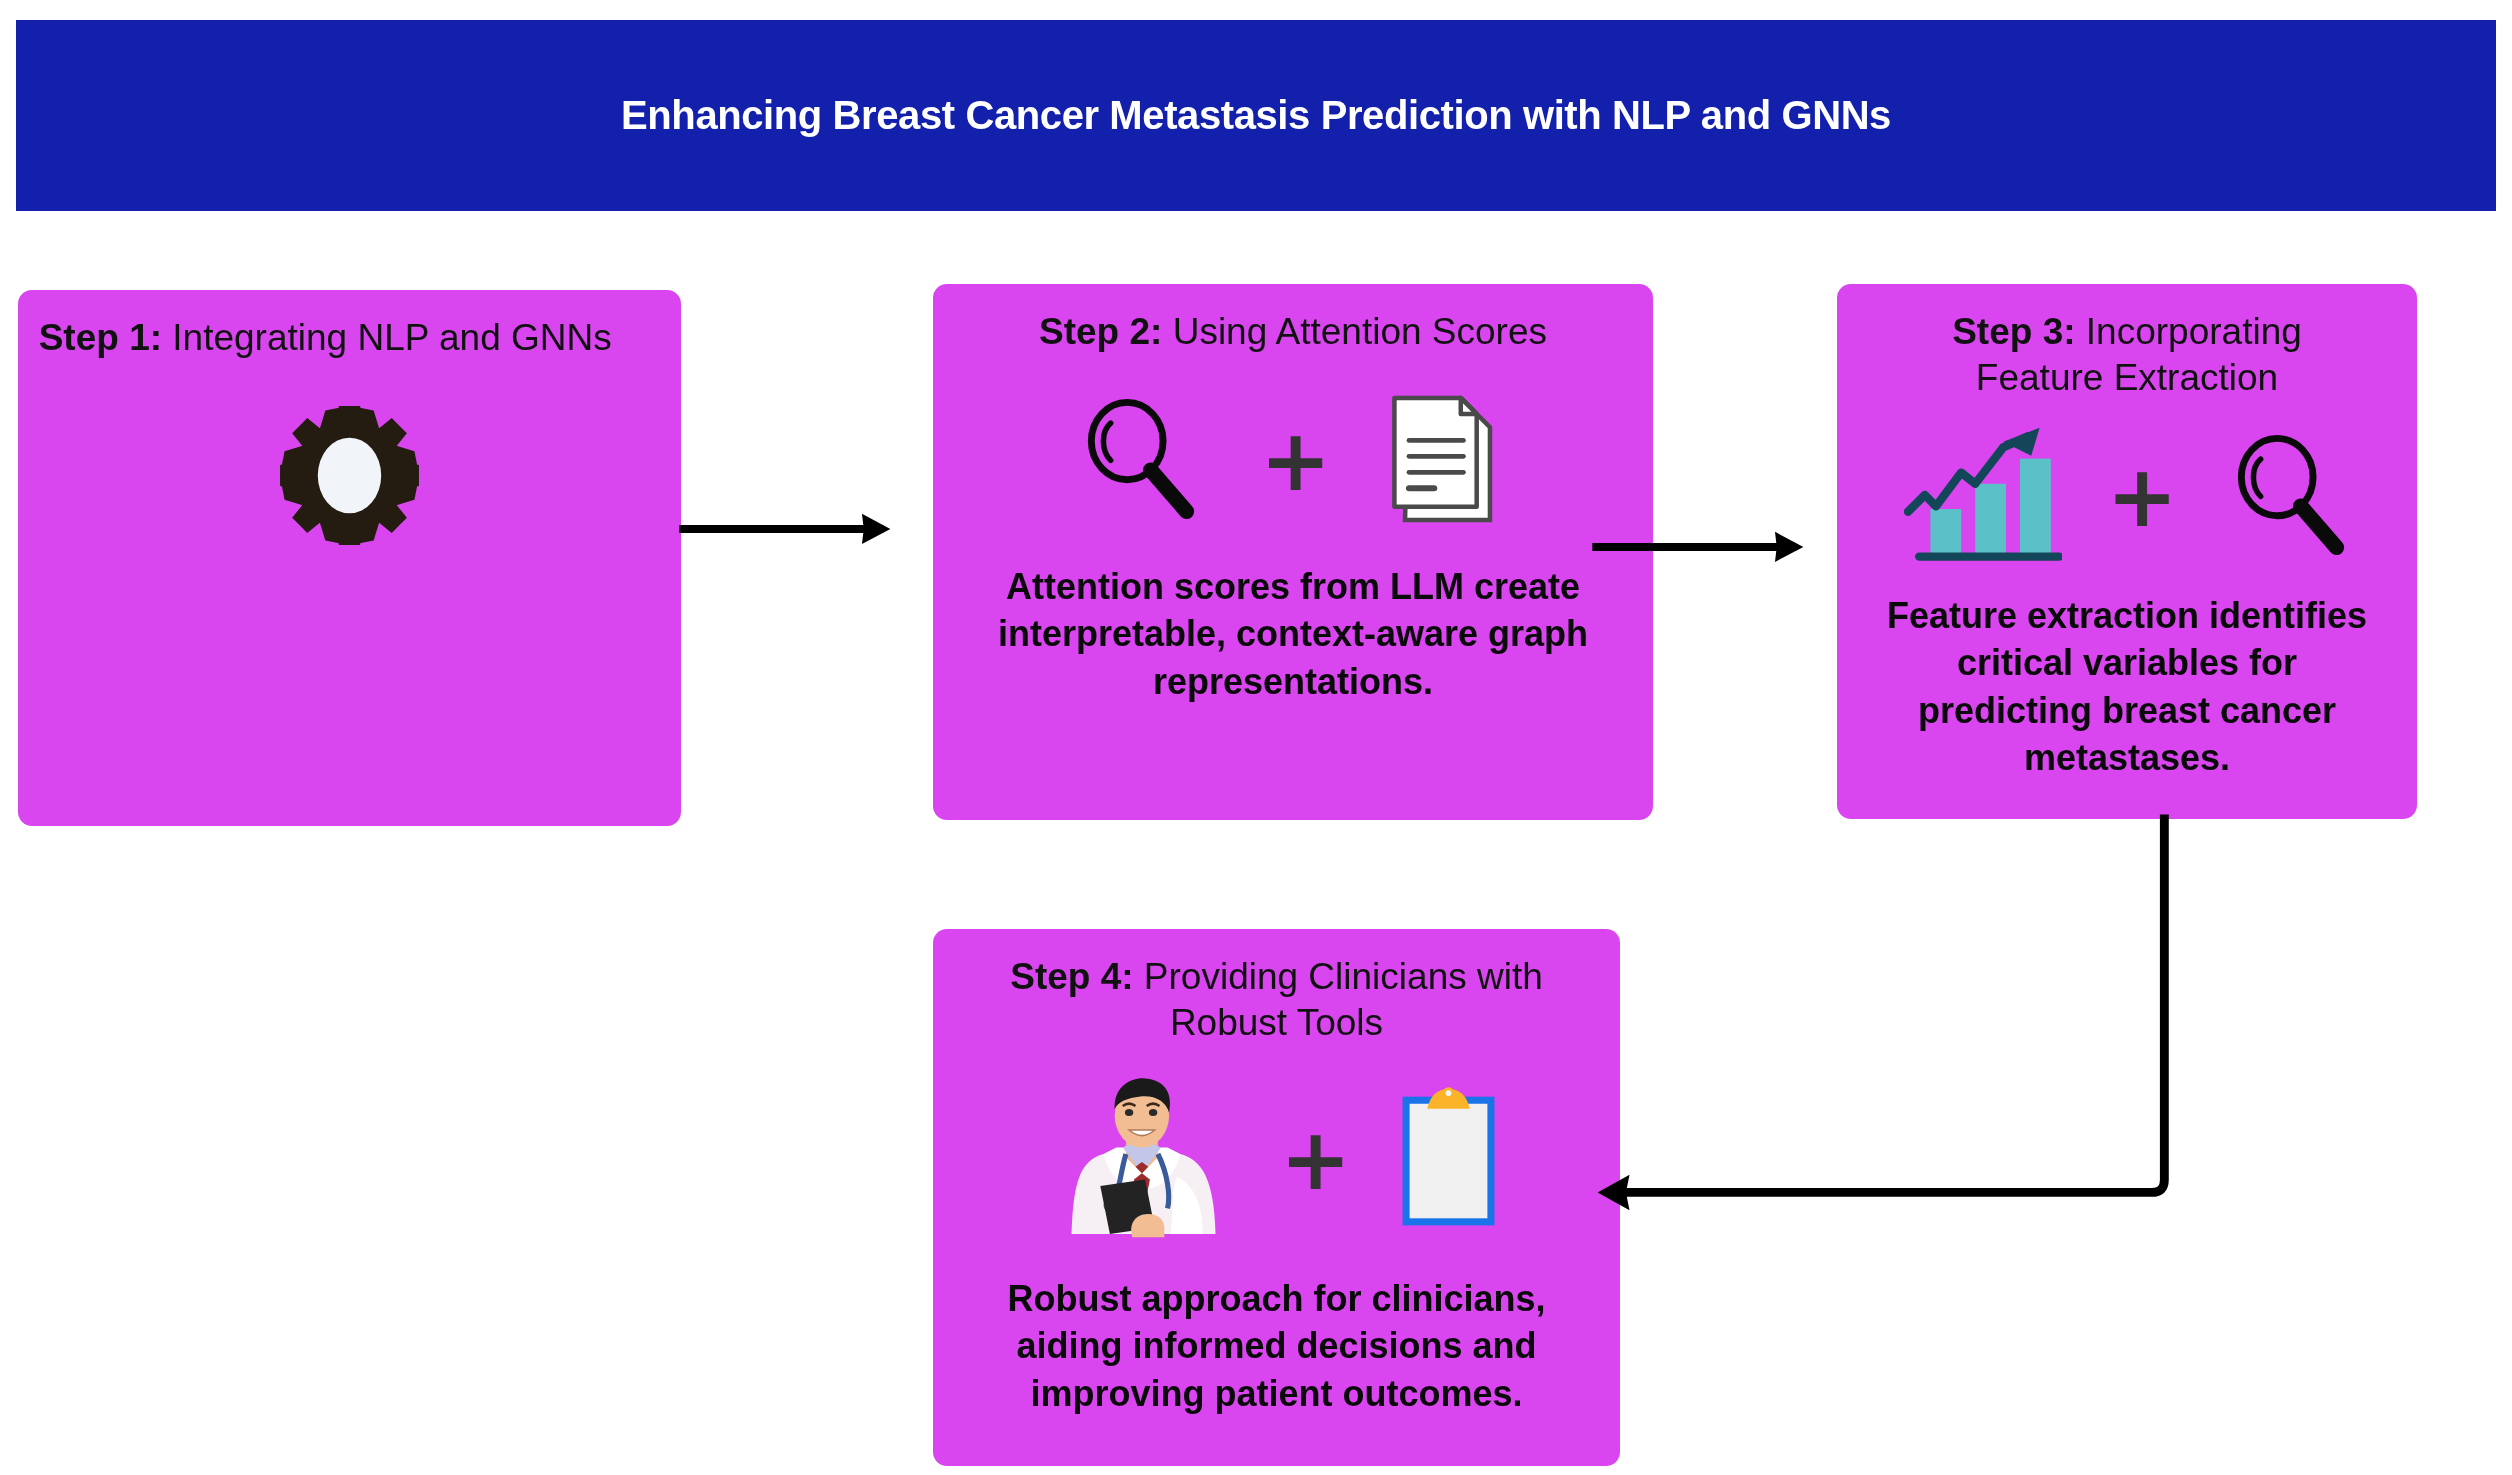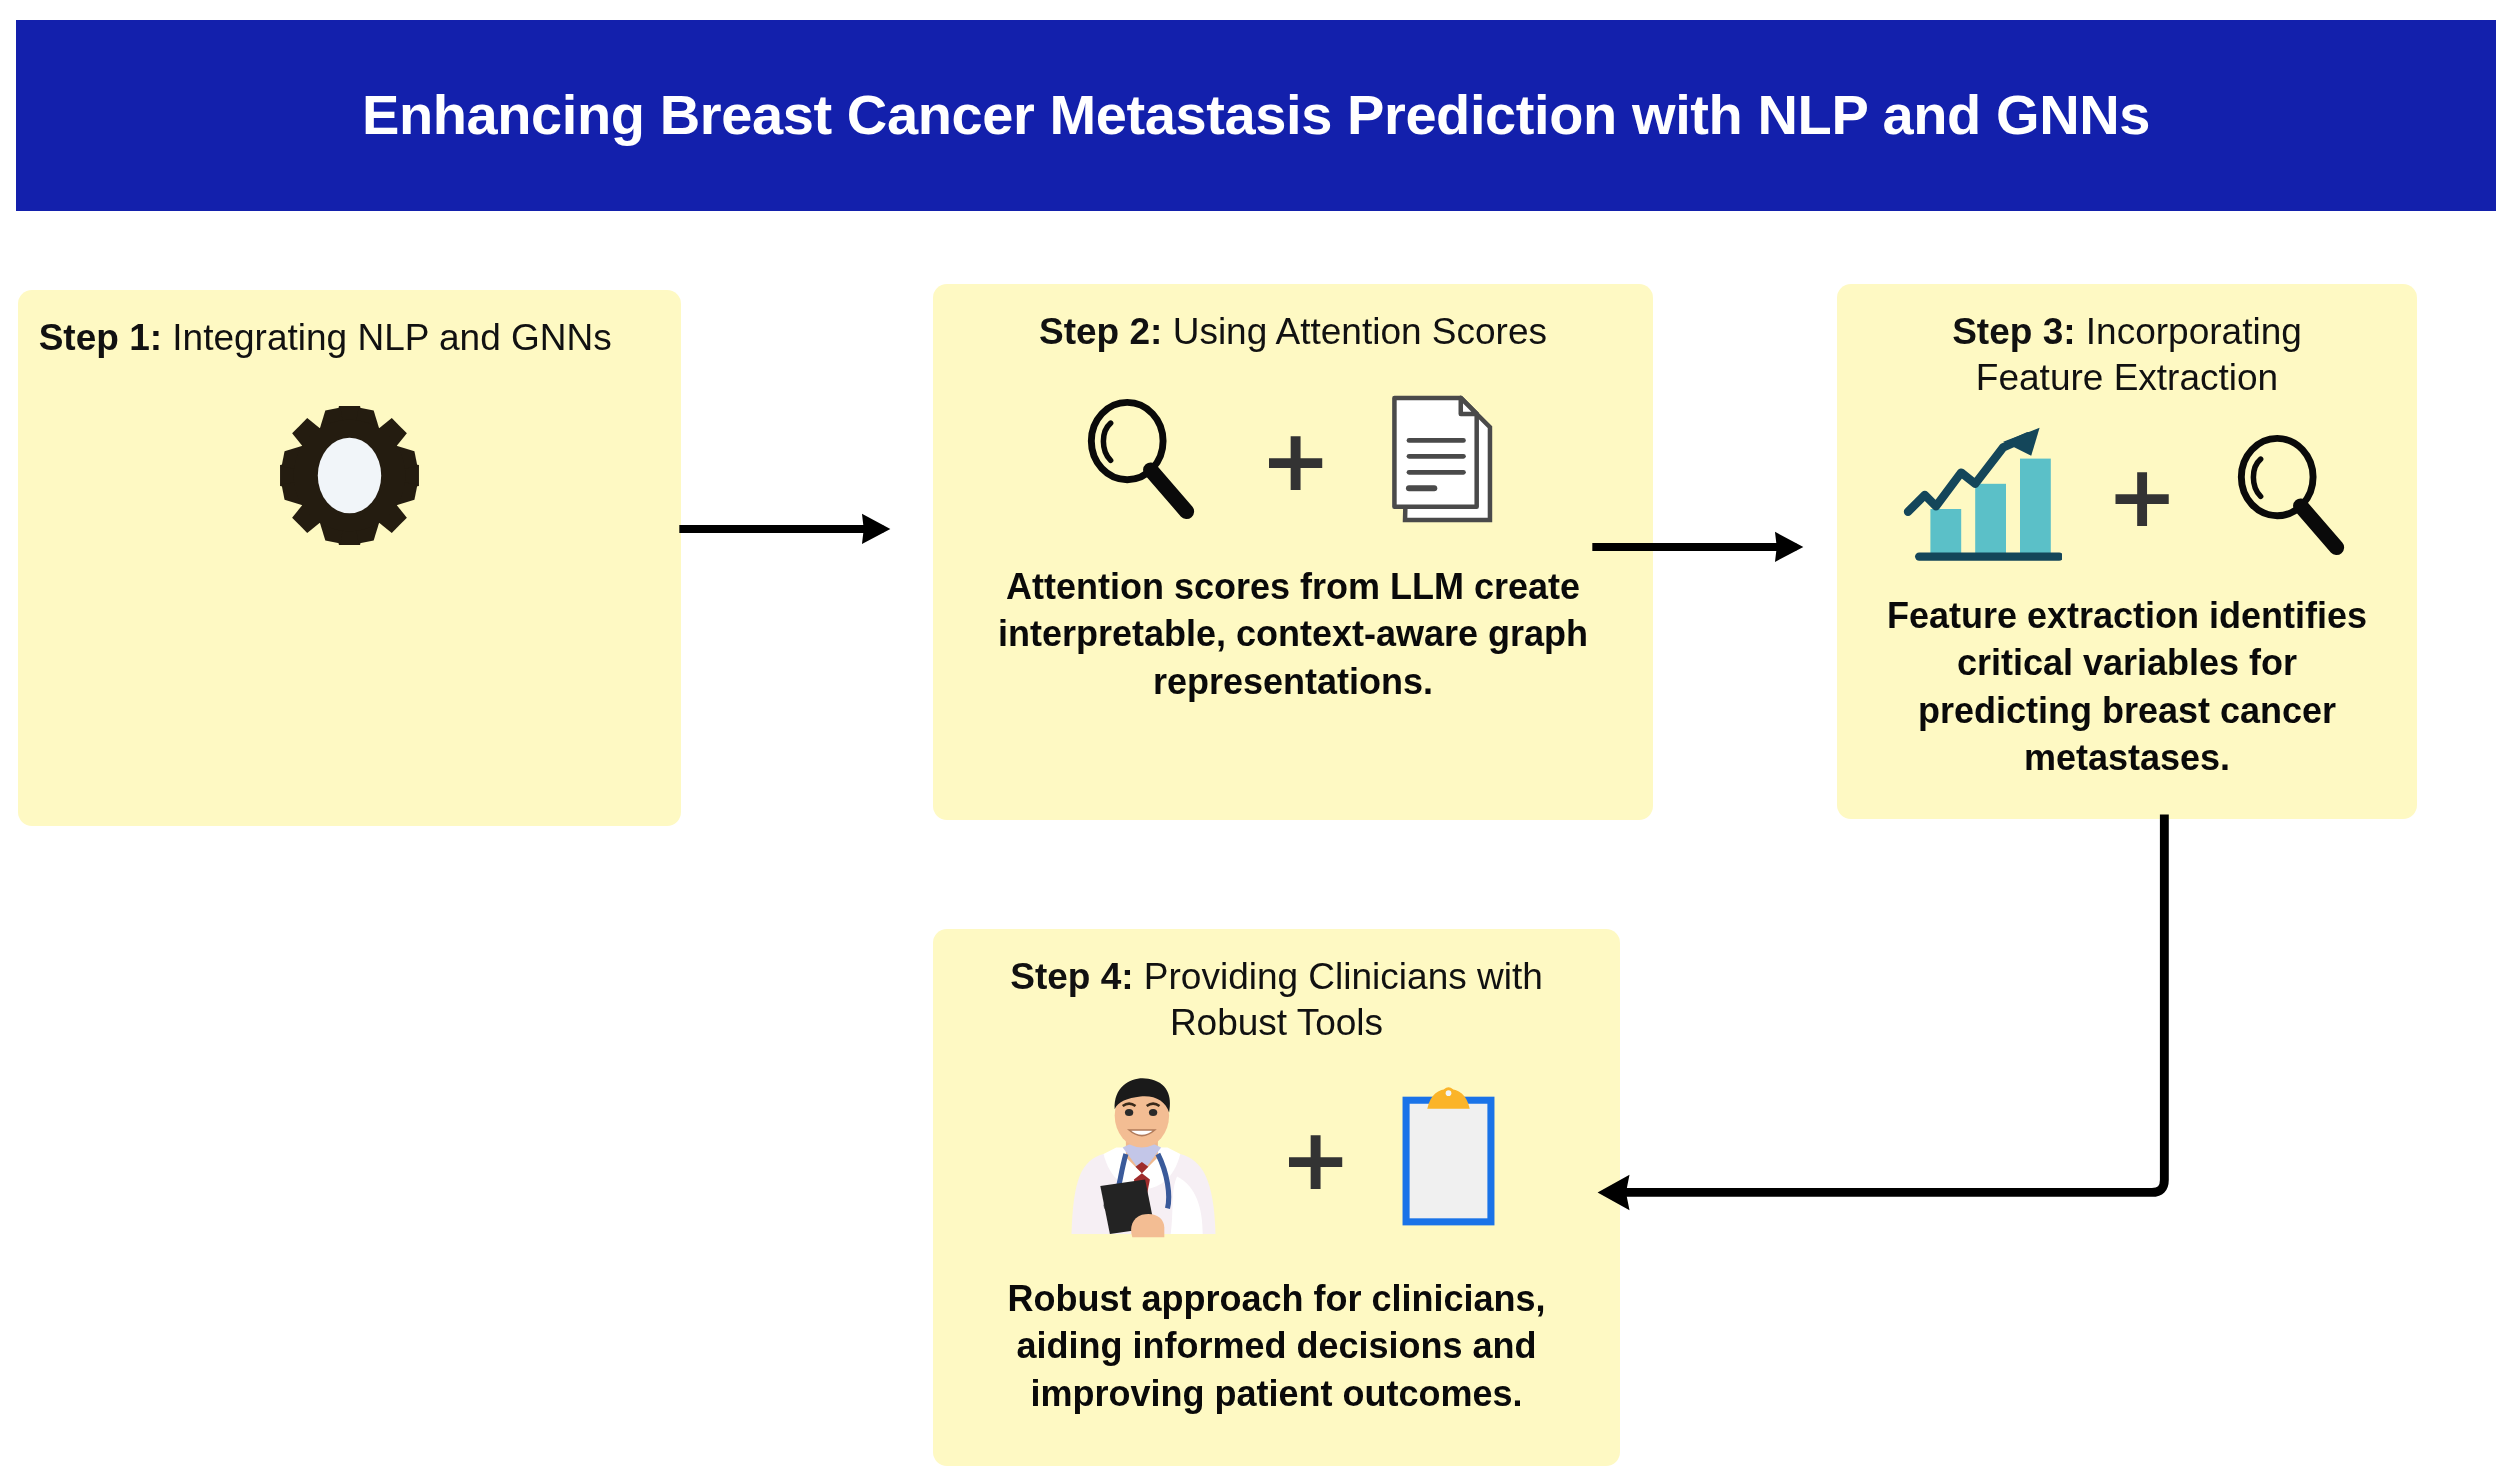--- a/index.html
+++ b/index.html
@@ -24,31 +24,31 @@
     width: 2480px;
     height: 191px;
     background: #1320ac;
     display: flex;
     align-items: center;
     justify-content: center;
     box-sizing: border-box;
   }
   #header-title {
     color: #ffffff;
-    font-size: 56px;
+    font-size: 40px;
     font-weight: bold;
     letter-spacing: -0.4px;
     text-align: center;
     line-height: 1.1;
   }
 
   
   .step-card {
     position: absolute;
-    background: #fef9c3;
+    background: #d946ef;
     border-radius: 14px;
     box-sizing: border-box;
     display: flex;
     flex-direction: column;
     align-items: center;
   }
   #card-step-1 { left: 17.7px;   top: 290px;  width: 663px;  height: 536px; }
   #card-step-2 { left: 933px; top: 284px;  width: 720px;  height: 536px; }
   #card-step-3 { left: 1837px; top: 284px;  width: 580px;  height: 535px; }
   #card-step-4 { left: 933px; top: 929px; width: 687px;  height: 537px; }

